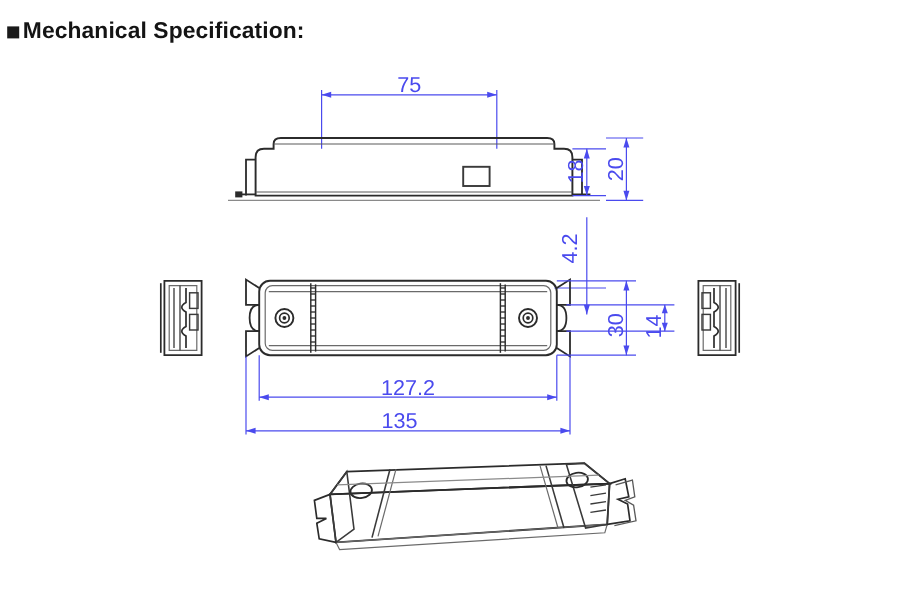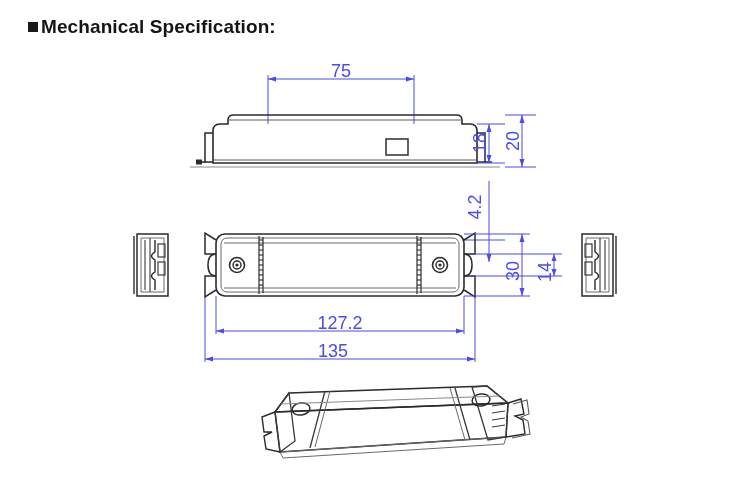--- a/index.html
+++ b/index.html
@@ -15,21 +15,21 @@
     position: relative;
   }
   #page {
     position: relative;
     width: 750px;
     height: 500px;
     background: #ffffff;
   }
   .title-row {
     position: absolute;
-    left: 28px;
+    left: 6px;
     top: 16px;
     display: flex;
     align-items: center;
     gap: 2px;
     white-space: nowrap;
   }
   .title-bullet {
     width: 10px;
     height: 10px;
     background: #1a1a1a;

